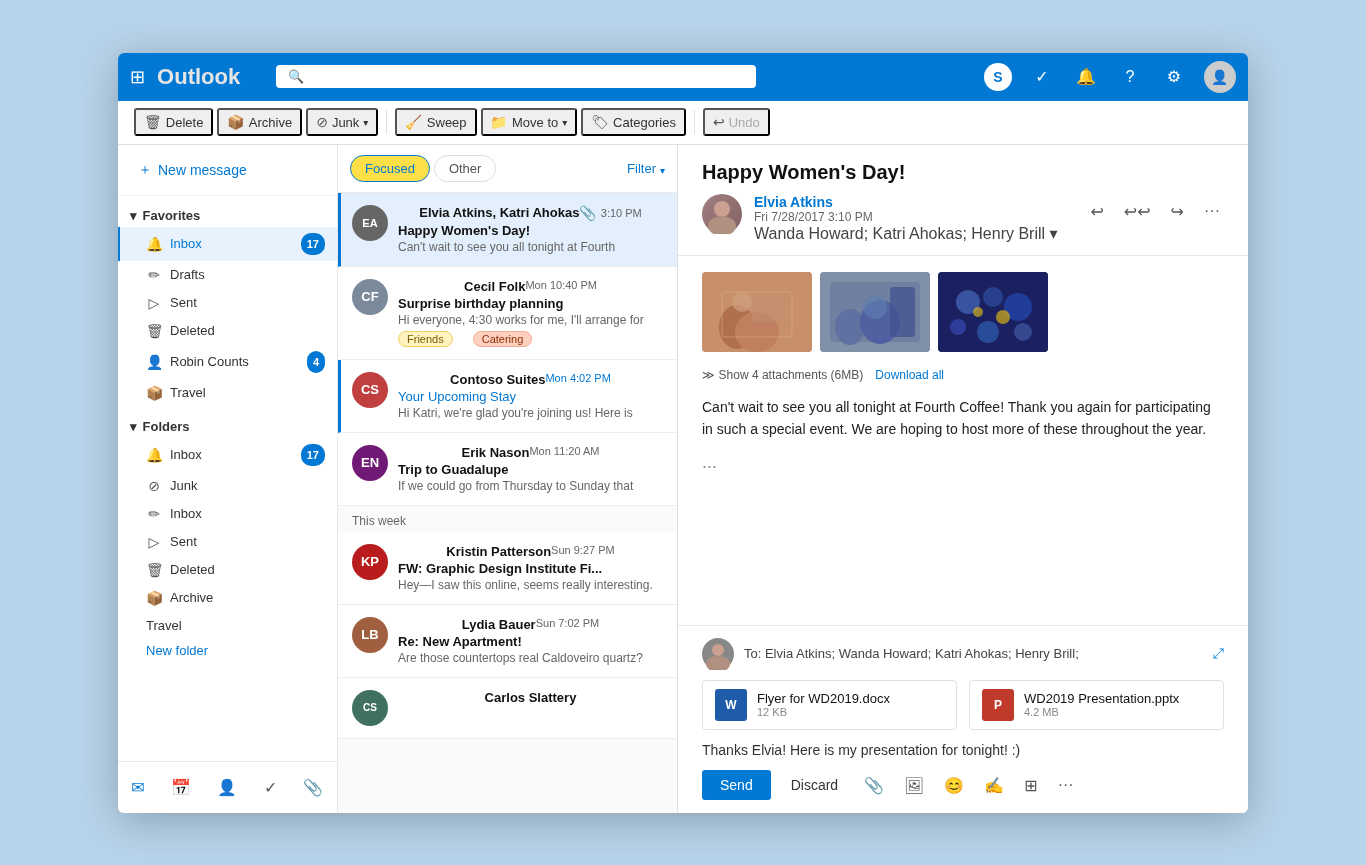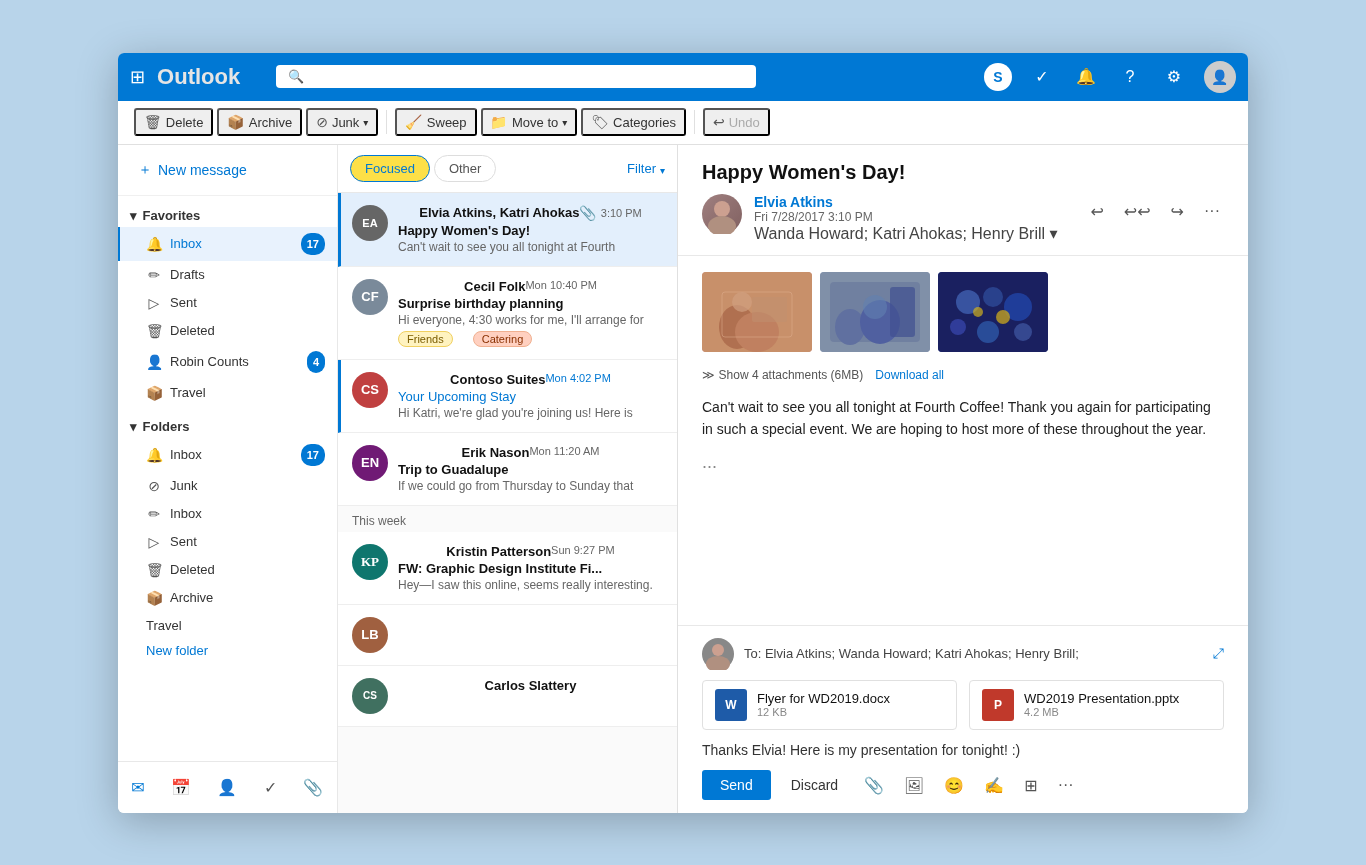--- a/index.html
+++ b/index.html
@@ -688,33 +688,41 @@
               <span class="email-time">Mon 11:20 AM</span>
             </div>
             <div class="email-subject dark">Trip to Guadalupe</div>
             <div class="email-preview">If we could go from Thursday to Sunday that</div>
           </div>
         </div>
 
         <div class="email-section-header">This week</div>
 
         <div class="email-item">
-          <div class="avatar-circle" style="background:#0f766e;font-family:Liberation Serif, serif;">KP</div>
+          <div class="avatar-circle" style="background:#b91c1c;">KP</div>
           <div class="email-content">
             <div class="email-header-row">
               <span class="email-from">Kristin Patterson</span>
               <span class="email-time">Sun 9:27 PM</span>
             </div>
             <div class="email-subject dark">FW: Graphic Design Institute Fi...</div>
             <div class="email-preview">Hey—I saw this online, seems really interesting.</div>
           </div>
         </div>
 
         <div class="email-item">
           <div class="avatar-circle" style="background:#a06040;">LB</div>
+          <div class="email-content">
+            <div class="email-header-row">
+              <span class="email-from">Lydia Bauer</span>
+              <span class="email-time">Sun 7:02 PM</span>
+            </div>
+            <div class="email-subject dark">Re: New Apartment!</div>
+            <div class="email-preview">Are those countertops real Caldoveiro quartz?</div>
+          </div>
         </div>
 
         <div class="email-item">
           <div class="avatar-circle" style="background:#407060;font-size:10px;">CS</div>
           <div class="email-content">
             <div class="email-header-row">
               <span class="email-from">Carlos Slattery</span>
             </div>
           </div>
         </div>

